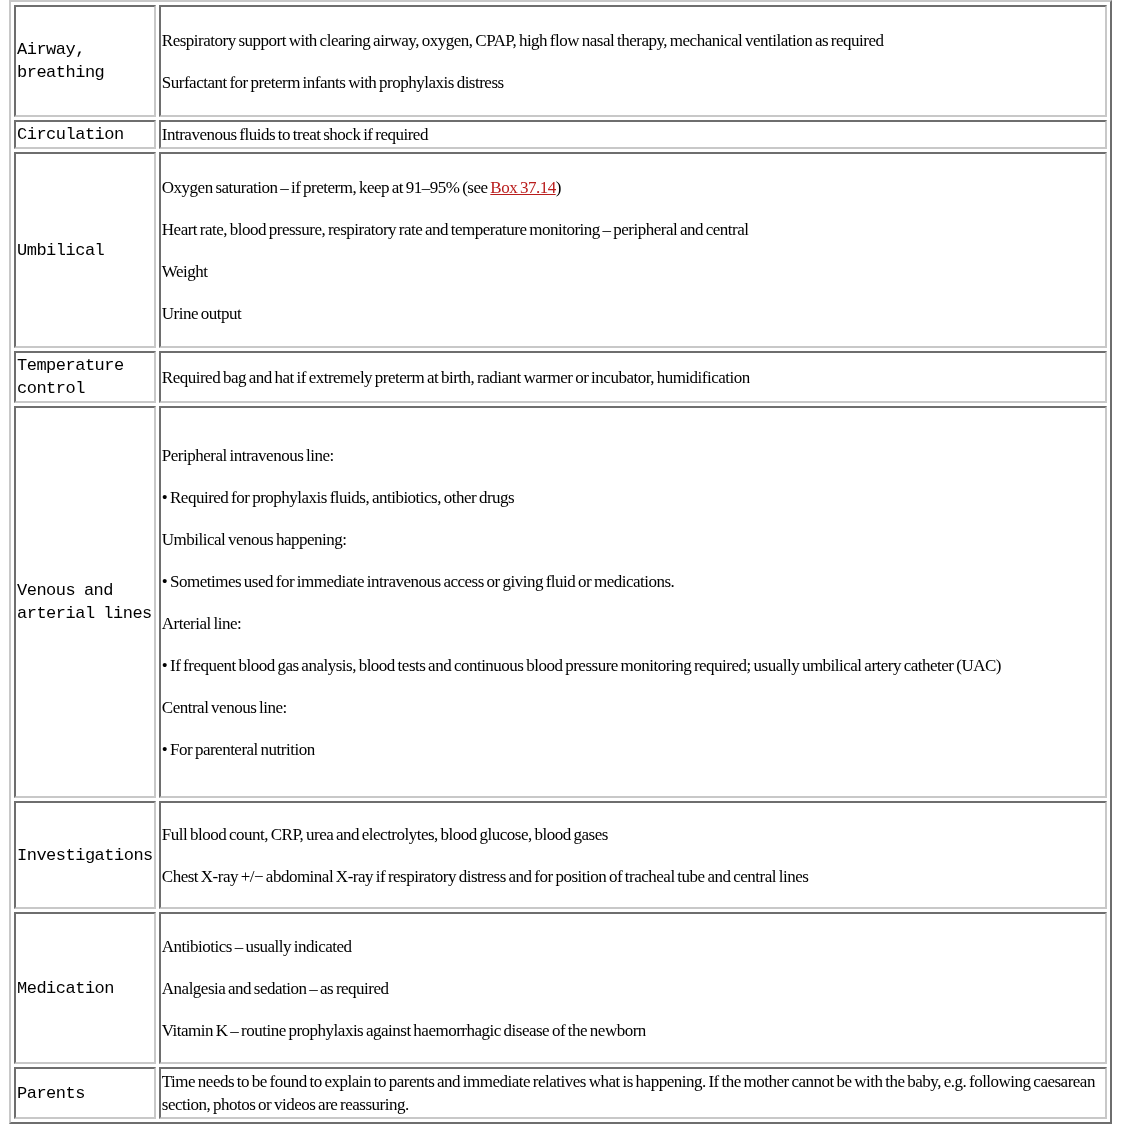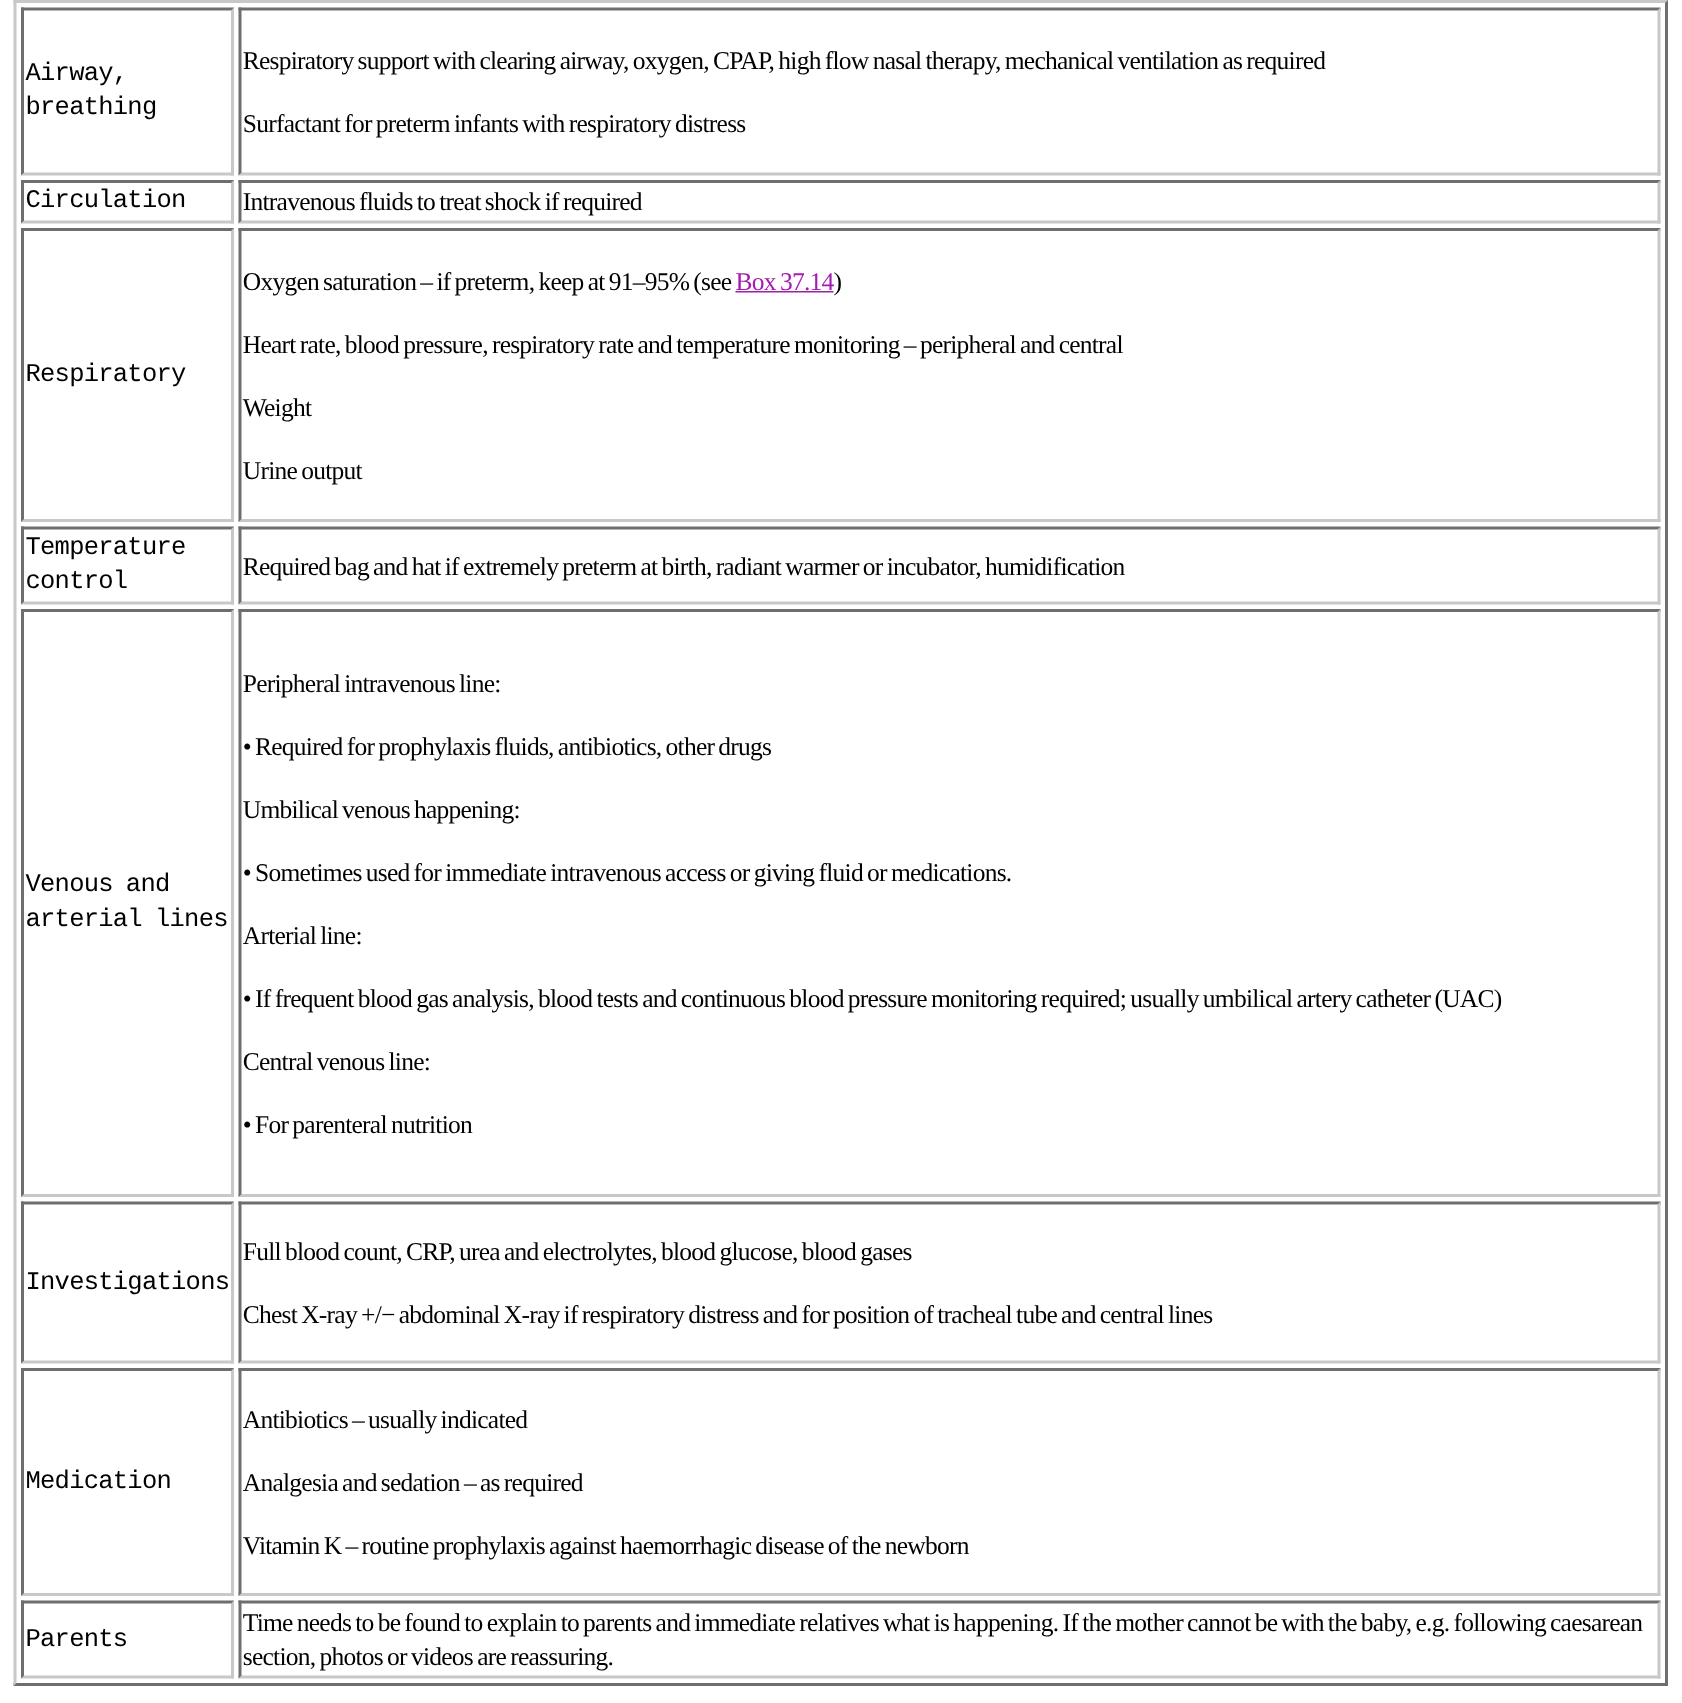--- a/index.html
+++ b/index.html
@@ -51,48 +51,48 @@
       padding: 10px 0 9px 0;
     }
     td.content p + p {
       padding-top: 10px;
     }
     td.content.single p {
       padding: 0;
       font-family: Liberation Serif, serif;
     }
     a.ref {
-      color: #a21caf;
+      color: #b91c1c;
       text-decoration: underline;
     }
   </style>
 </head>
 <body>
 
 <div class="wrap">
   <table class="box">
     <tbody>
 
       <tr style="height:112px">
         <td class="label">Airway, breathing</td>
         <td class="content">
           <p>Respiratory support with clearing airway, oxygen, CPAP, high flow nasal therapy, mechanical ventilation as required</p>
-          <p>Surfactant for preterm infants with respiratory distress</p>
+          <p>Surfactant for preterm infants with prophylaxis distress</p>
         </td>
       </tr>
 
       <tr style="height:27px">
         <td class="label">Circulation</td>
         <td class="content single">
           <p>Intravenous fluids to treat shock if required</p>
         </td>
       </tr>
 
       <tr style="height:196px">
-        <td class="label">Respiratory</td>
+        <td class="label">Umbilical</td>
         <td class="content">
           <p><span>Oxygen saturation – if preterm, keep at 91–95% (see </span><a class="ref" href="#">Box 37.14</a><span>)</span></p>
           <p>Heart rate, blood pressure, respiratory rate and temperature monitoring – peripheral and central</p>
           <p>Weight</p>
           <p>Urine output</p>
         </td>
       </tr>
 
       <tr style="height:51px">
         <td class="label">Temperature control</td>

